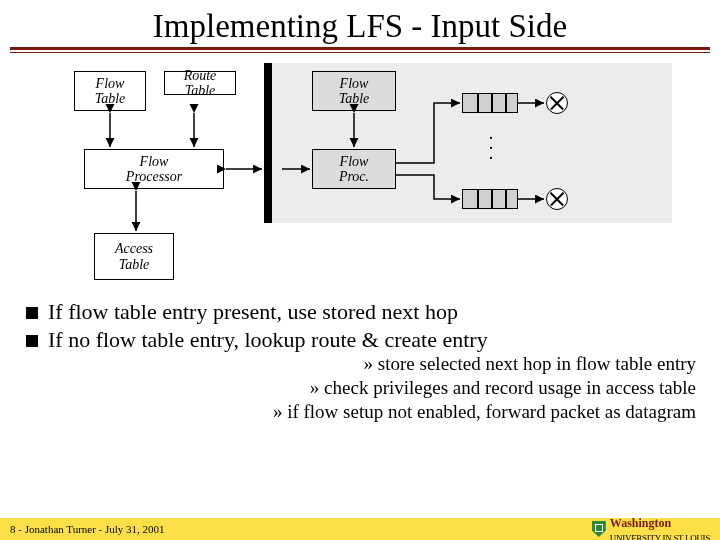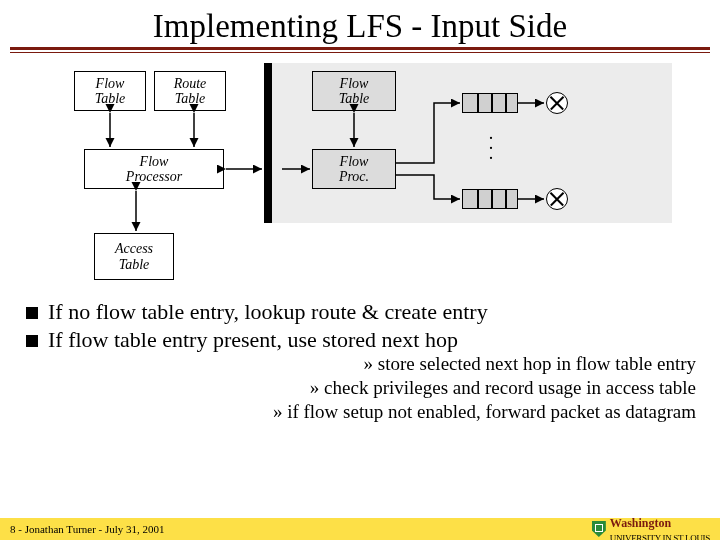--- a/index.html
+++ b/index.html
@@ -46,21 +46,21 @@
   <div class="title">Implementing LFS - Input Side</div>
   <div class="rule-wrap">
     <div class="rule1"></div>
       <div class="rule2"></div>
   </div>
 
   <div class="diagram">
 
     <div class="blk" style="left:50px; top:8px; width:72px; height:40px; white-space:pre;">Flow
 Table</div>
-    <div class="blk" style="left:130px; top:8px; width:72px; height:40px; white-space:pre;">Route
+    <div class="blk" style="left:140px; top:8px; width:72px; height:24px; white-space:pre;">Route
 Table</div>
     <div class="blk" style="left:60px; top:86px; width:140px; height:40px; white-space:pre;">Flow
 Processor</div>
     <div class="blk" style="left:70px; top:170px; width:80px; height:47px; white-space:pre;">Access
 Table</div>
 
     <div class="vbar" style="left:240px; top:0; height:160px;"></div>
 
     <div style="position:absolute; left:248px; top:0; width:400px; height:160px; background:#ececec;"></div>
     <div class="blk gblk" style="left:288px; top:8px; width:84px; height:40px; white-space:pre;">Flow
@@ -111,25 +111,25 @@
       <line x1="494" y1="40" x2="520" y2="40" stroke="#000" stroke-width="1.5" marker-end="url(#ah)"></line>
       <line x1="494" y1="136" x2="520" y2="136" stroke="#000" stroke-width="1.5" marker-end="url(#ah)"></line>
 
       <line x1="202" y1="106" x2="238" y2="106" stroke="#000" stroke-width="1.5" marker-end="url(#ah)" marker-start="url(#ah)"></line>
     </svg>
   </div>
 
   <div class="bullets">
     <div class="b1">
         <div class="sq"></div>
-        <div>If no flow table entry, lookup route &amp; create entry</div>
+        <div>If flow table entry present, use stored next hop</div>
       </div>
     <div class="b1">
         <div class="sq"></div>
-        <div>If flow table entry present, use stored next hop</div>
+        <div>If no flow table entry, lookup route &amp; create entry</div>
       </div>
     <div class="b2">» store selected next hop in flow table entry</div>
     <div class="b2">» check privileges and record usage in access table</div>
     <div class="b2">» if flow setup not enabled, forward packet as datagram</div>
   </div>
 
   <div class="footer">
     <div>8 - Jonathan Turner - July 31, 2001</div>
     <div class="wustl">
       <div class="shield"></div>

